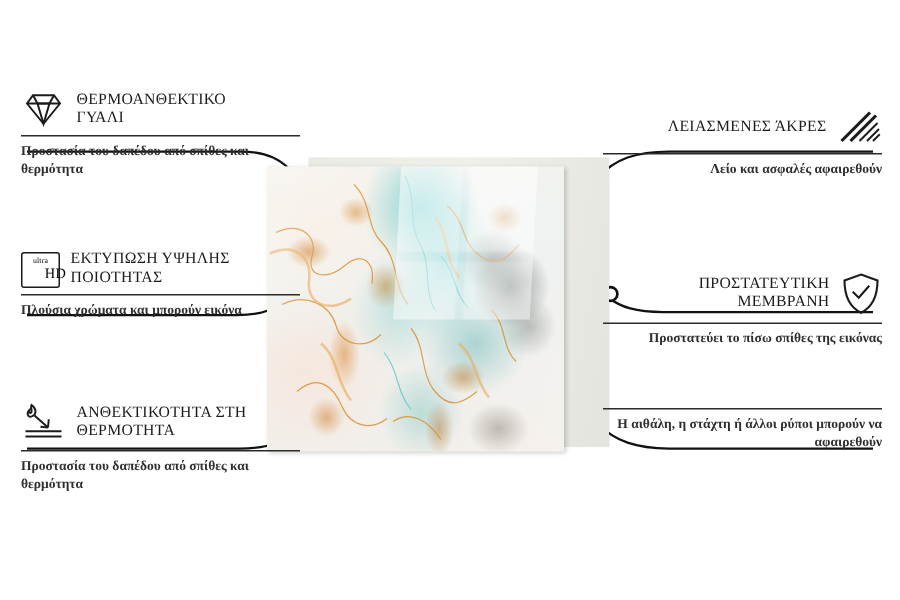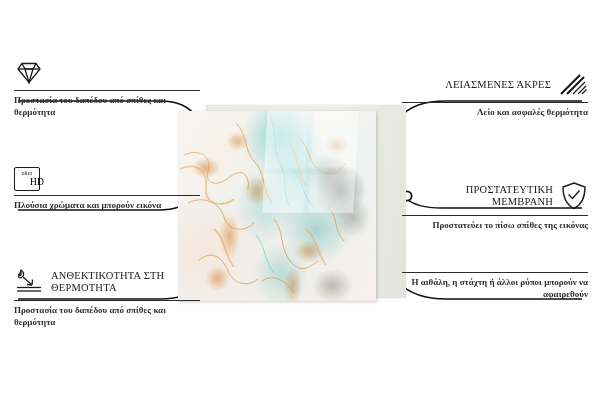--- a/index.html
+++ b/index.html
@@ -206,31 +206,33 @@
 <div class="feature left" style="top:60px">
   <div class="f-head">
     <svg class="icon" width="30" height="26" viewBox="0 0 30 26" xmlns="http://www.w3.org/2000/svg">
       <g fill="none" stroke="#1b1b1b" stroke-width="1.3">
         <path d="M4,9 L15,22.5 L26,9 L22,3.5 L8,3.5 Z"></path>
         <path d="M4,9 L26,9"></path>
         <path d="M8,3.5 L11,9 L15,22.5 L19,9 L22,3.5"></path>
         <path d="M11,9 L19,9"></path>
       </g>
     </svg>
+    <div class="f-title">ΘΕΡΜΟΑΝΘΕΚΤΙΚΟ ΓΥΑΛΙ</div>
   </div>
   <div class="rule"></div>
   <div class="f-sub">Προστασία του δαπέδου από σπίθες και θερμότητα</div>
 </div>
 
 <div class="feature left" style="top:167px">
   <div class="f-head">
     <div class="hd-badge icon">
       <span class="u">ultra</span>
       <span class="h">HD</span>
     </div>
+    <div class="f-title">ΕΚΤΥΠΩΣΗ ΥΨΗΛΗΣ ΠΟΙΟΤΗΤΑΣ</div>
   </div>
   <div class="rule"></div>
   <div class="f-sub">Πλούσια χρώματα και μπορούν εικόνα</div>
 </div>
 
 <div class="feature left" style="top:268px">
   <div class="f-head">
     <svg class="icon" width="30" height="28" viewBox="0 0 30 28" xmlns="http://www.w3.org/2000/svg">
       <g fill="none" stroke="#1b1b1b" stroke-width="1.3">
         <path d="M7,2 C10.5,4.5 10.5,8 7.5,9.5 C4.5,11 3.5,7.5 5.5,5.5 C5,7.5 6.5,8 7,6.5 C7.5,5 6,3.5 7,2 Z"></path>
@@ -255,21 +257,21 @@
         <path d="M9,22 L26,5"></path>
       </g>
       <g stroke="#1b1b1b" stroke-width="1.3">
         <path d="M15,22 L27,10"></path>
         <path d="M20,22 L28,14"></path>
         <path d="M24,22 L28.5,17.5"></path>
       </g>
     </svg>
   </div>
   <div class="rule"></div>
-  <div class="f-sub">Λείο και ασφαλές θερμότητα</div>
+  <div class="f-sub">Λείο και ασφαλές αφαιρεθούν</div>
 </div>
 
 <div class="feature right" style="top:181px">
   <div class="f-head">
     <div class="f-title">ΠΡΟΣΤΑΤΕΥΤΙΚΗ ΜΕΜΒΡΑΝΗ</div>
     <svg class="icon" width="28" height="30" viewBox="0 0 28 30" xmlns="http://www.w3.org/2000/svg">
       <g fill="none" stroke="#1b1b1b" stroke-width="1.4">
         <path d="M14,2 L25,6 C25,17 21,24 14,27.5 C7,24 3,17 3,6 Z"></path>
         <path d="M8.5,13.5 L12.5,17.5 L19.5,9.5"></path>
       </g>

